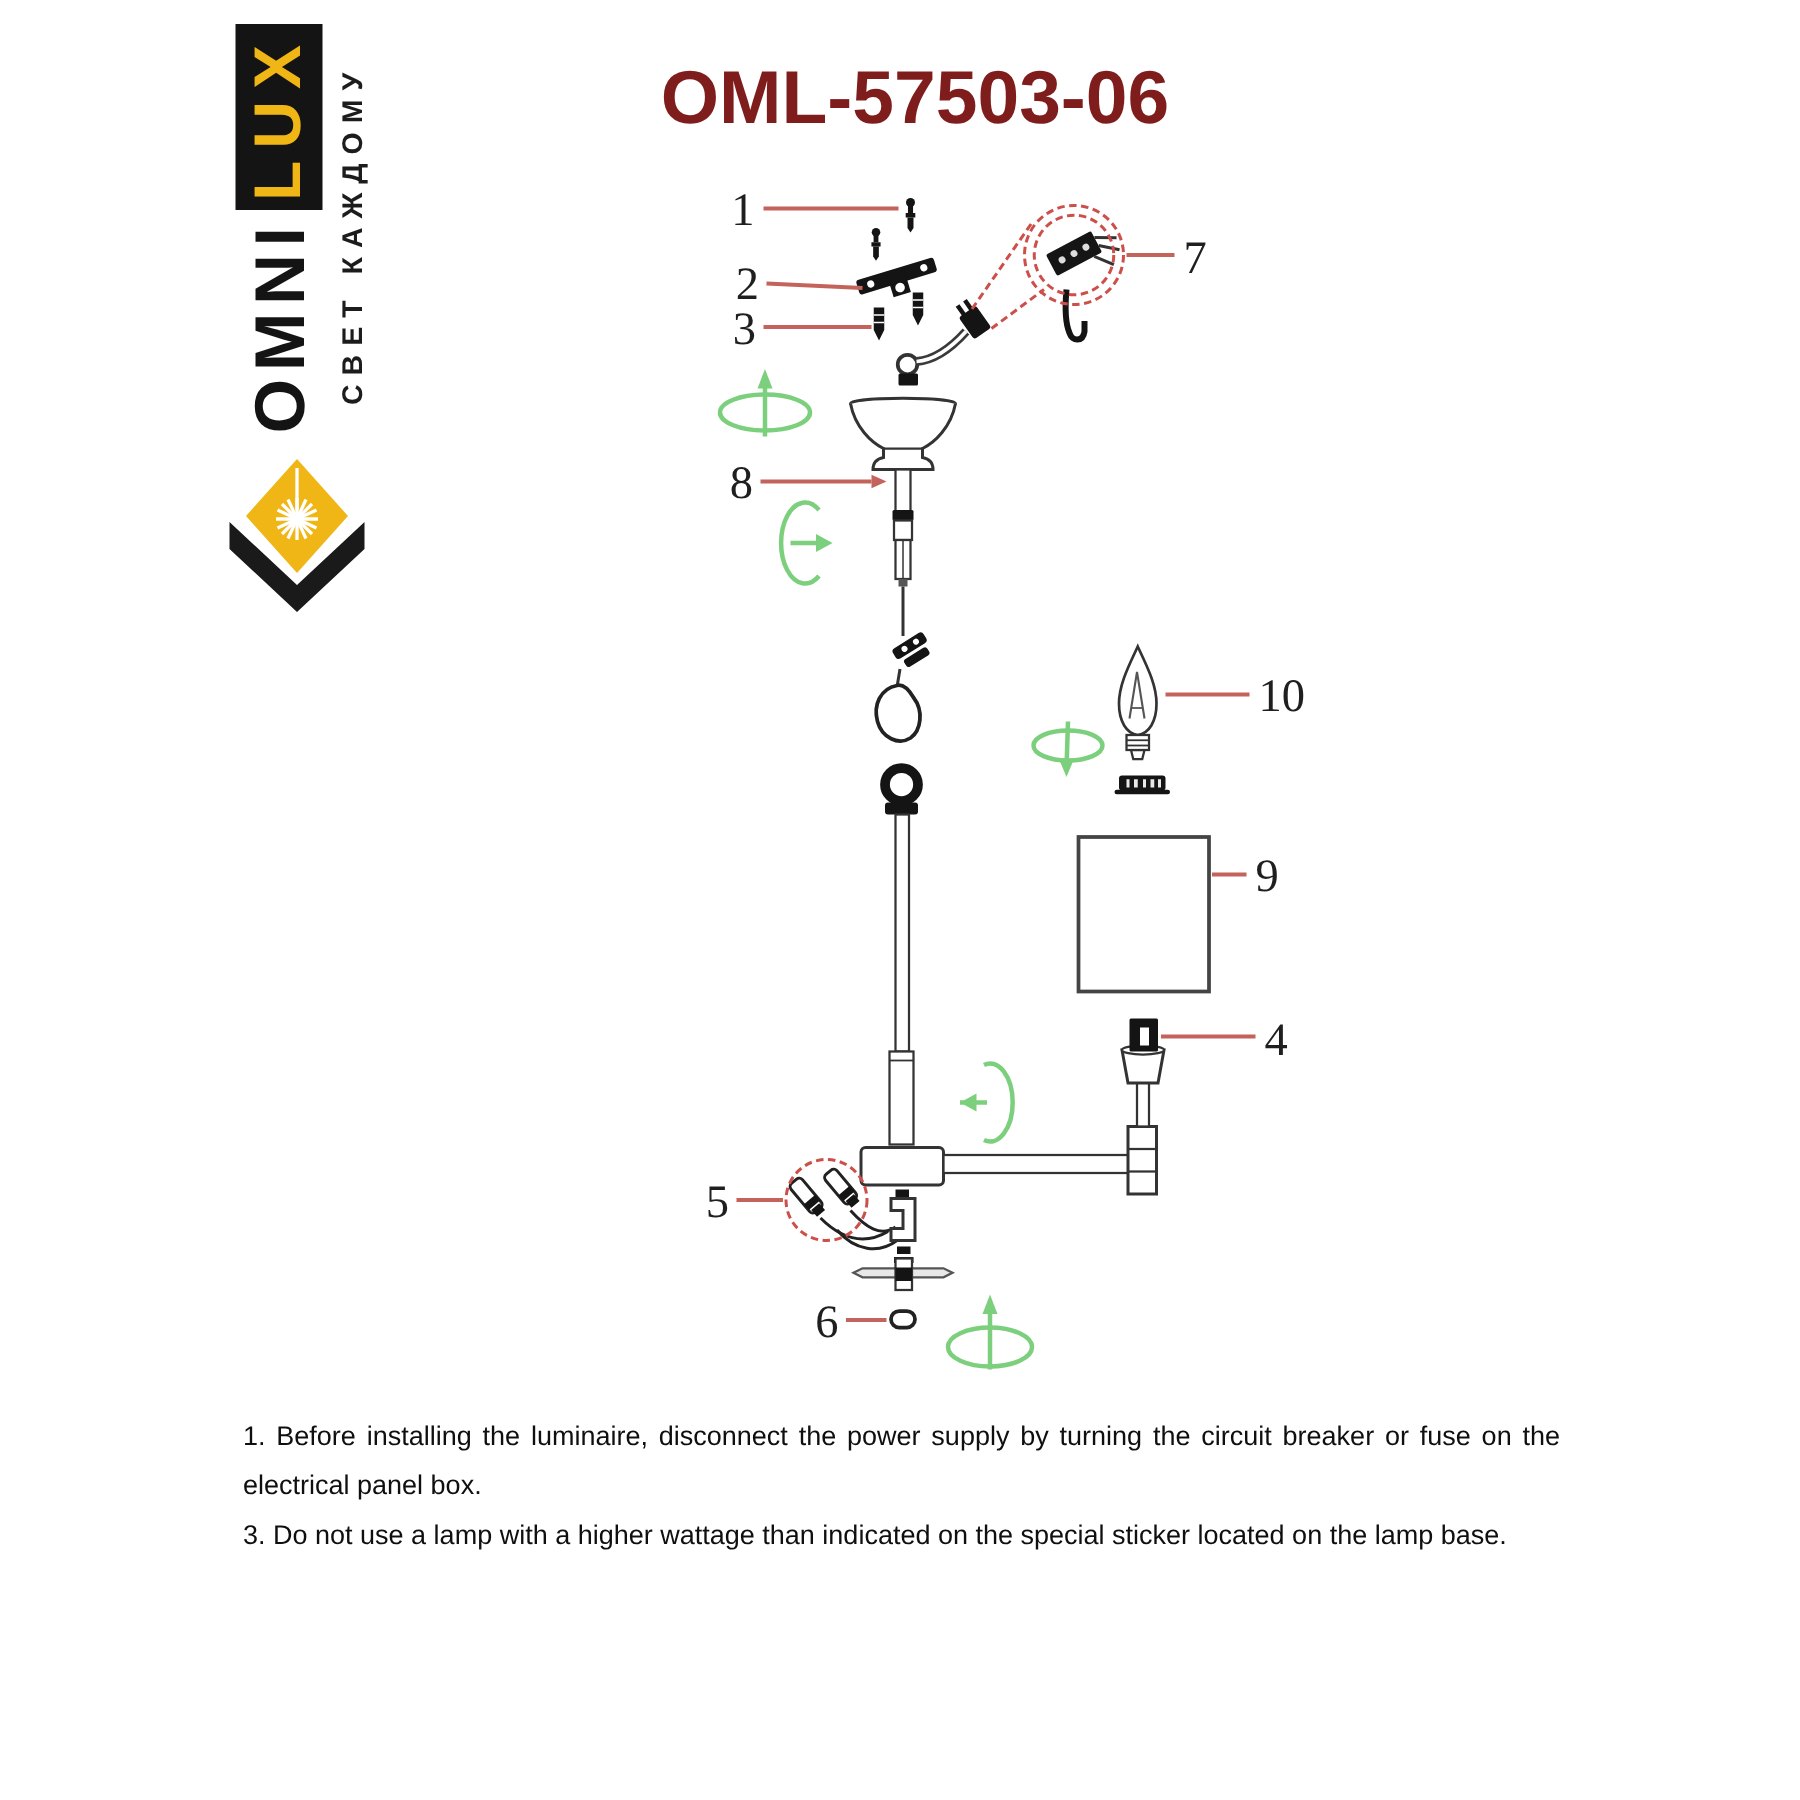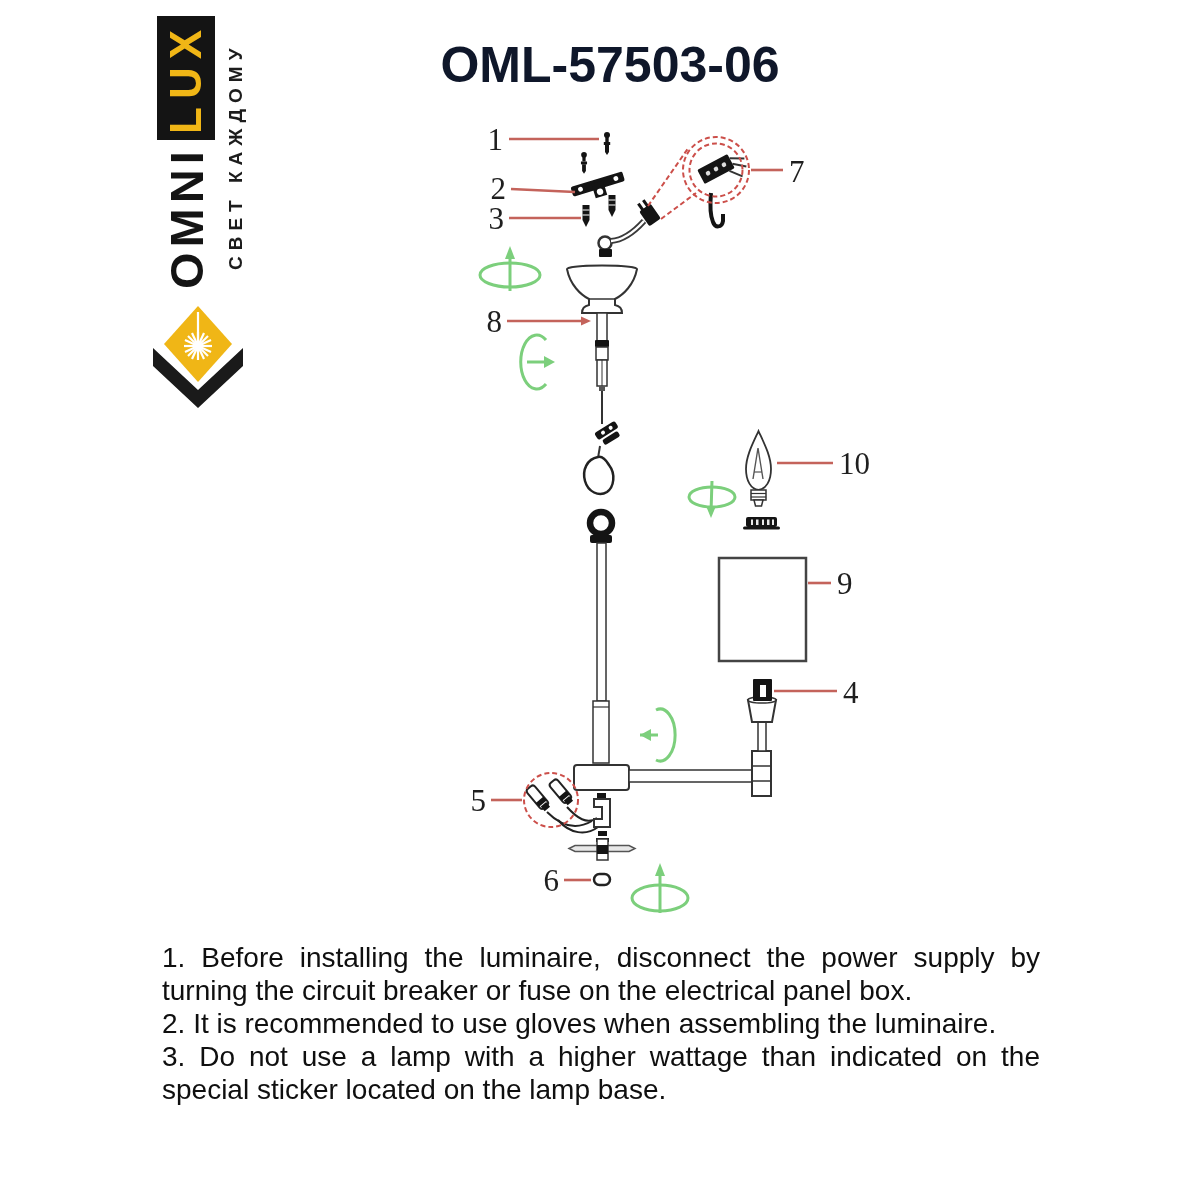--- a/index.html
+++ b/index.html
@@ -4,23 +4,23 @@
 <style>
   html,body{margin:0;padding:0;background:#fff;}
   body{width:1200px;height:1200px;position:relative;font-family:"Liberation Sans",sans-serif;color:#111;overflow:hidden;}
   .abs{position:absolute;}
   
   .vtext{writing-mode:vertical-rl;transform:rotate(180deg);display:flex;align-items:center;justify-content:center;}
   .lux-box{left:157px;top:16px;width:58px;height:124px;background:#141414;color:#f0b616;font-weight:bold;font-size:44px;letter-spacing:8px;}
   .omni{left:156px;top:142px;width:60px;height:152px;color:#141414;font-weight:bold;font-size:47px;letter-spacing:5px;}
   .tagline{left:221px;top:14px;width:30px;height:284px;font-size:19px;font-weight:600;letter-spacing:6px;color:#1c1c1c;}
   
-  .title{left:330px;top:36px;width:560px;text-align:center;font-size:50px;font-weight:bold;letter-spacing:0px;color:#0f172a;}
-  
-  .instructions{left:162px;top:941px;width:878px;font-size:28px;line-height:33px;text-align:justify;color:#0f0f0f;}
+  .title{left:330px;top:36px;width:560px;text-align:center;font-size:50px;font-weight:bold;letter-spacing:0px;color:#7f1d1d;}
+  
+  .instructions{left:162px;top:941px;width:878px;font-size:18px;line-height:33px;text-align:justify;color:#0f0f0f;}
   .instructions p{margin:0;}
   
   .diagram{left:430px;top:110px;}
   text.callout{font-family:"Liberation Serif",serif;font-size:31px;fill:#1f1f1f;}
 </style>
 </head>
 <body>
 
 <div class="abs lux-box vtext">
   <span>LUX</span>
@@ -258,15 +258,14 @@
   <text class="callout" x="502" y="332" text-anchor="end">8</text>
   <text class="callout" x="839" y="474" text-anchor="start">10</text>
   <text class="callout" x="837" y="594" text-anchor="start">9</text>
   <text class="callout" x="843" y="703" text-anchor="start">4</text>
   <text class="callout" x="486" y="811" text-anchor="end">5</text>
   <text class="callout" x="559" y="891" text-anchor="end">6</text>
 </svg>
 
 <div class="abs instructions">
   <p>1. Before installing the luminaire, disconnect the power supply by turning the circuit breaker or fuse on the electrical panel box.</p>
-  <p>2. It is recommended to use gloves when assembling the luminaire.</p>
   <p>3. Do not use a lamp with a higher wattage than indicated on the special sticker located on the lamp base.</p>
 </div>
 
 </body></html>

